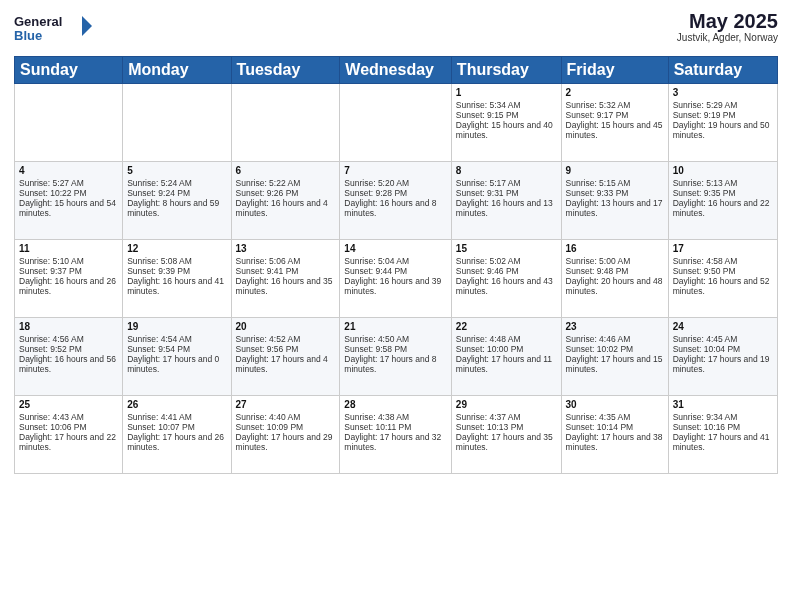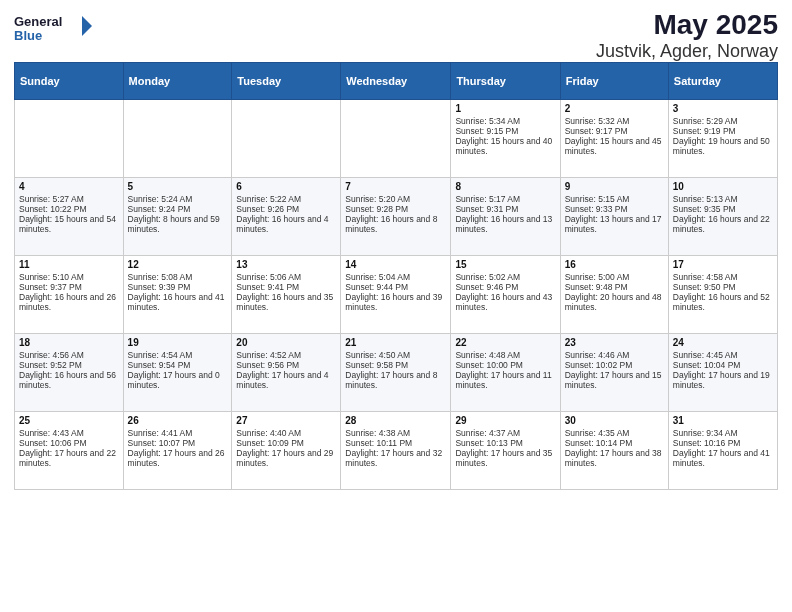--- a/index.html
+++ b/index.html
@@ -12,51 +12,51 @@
     }
     .page {
       width: 792px;
       height: 612px;
       padding: 10px 14px;
     }
     .header {
       display: flex;
       justify-content: space-between;
       align-items: flex-start;
-      margin-bottom: 0;
+      margin-bottom: 6px;
     }
     .logo {
       display: flex;
       align-items: center;
       gap: 4px;
     }
     .title-block {
       text-align: right;
     }
     .month-title {
-      font-size: 28px;
+      font-size: 20px;
       font-weight: bold;
       color: #1a1a2e;
       line-height: 1.1;
     }
     .location {
-      font-size: 18px;
+      font-size: 10px;
       color: #333;
     }
     .calendar {
       width: 100%;
       border-collapse: collapse;
       border: 1px solid #ccc;
     }
     .calendar th {
       background: #2563a8;
       color: #fff;
-      font-size: 11px;
+      font-size: 16px;
       font-weight: bold;
-      padding: 12px 5px;
+      padding: 4px 5px;
       text-align: left;
       border: 1px solid #1e4f8f;
     }
     .calendar td {
       width: 113px;
       vertical-align: top;
       padding: 3px 4px;
       border: 1px solid #ccc;
       font-size: 8.5px;
       color: #333;

